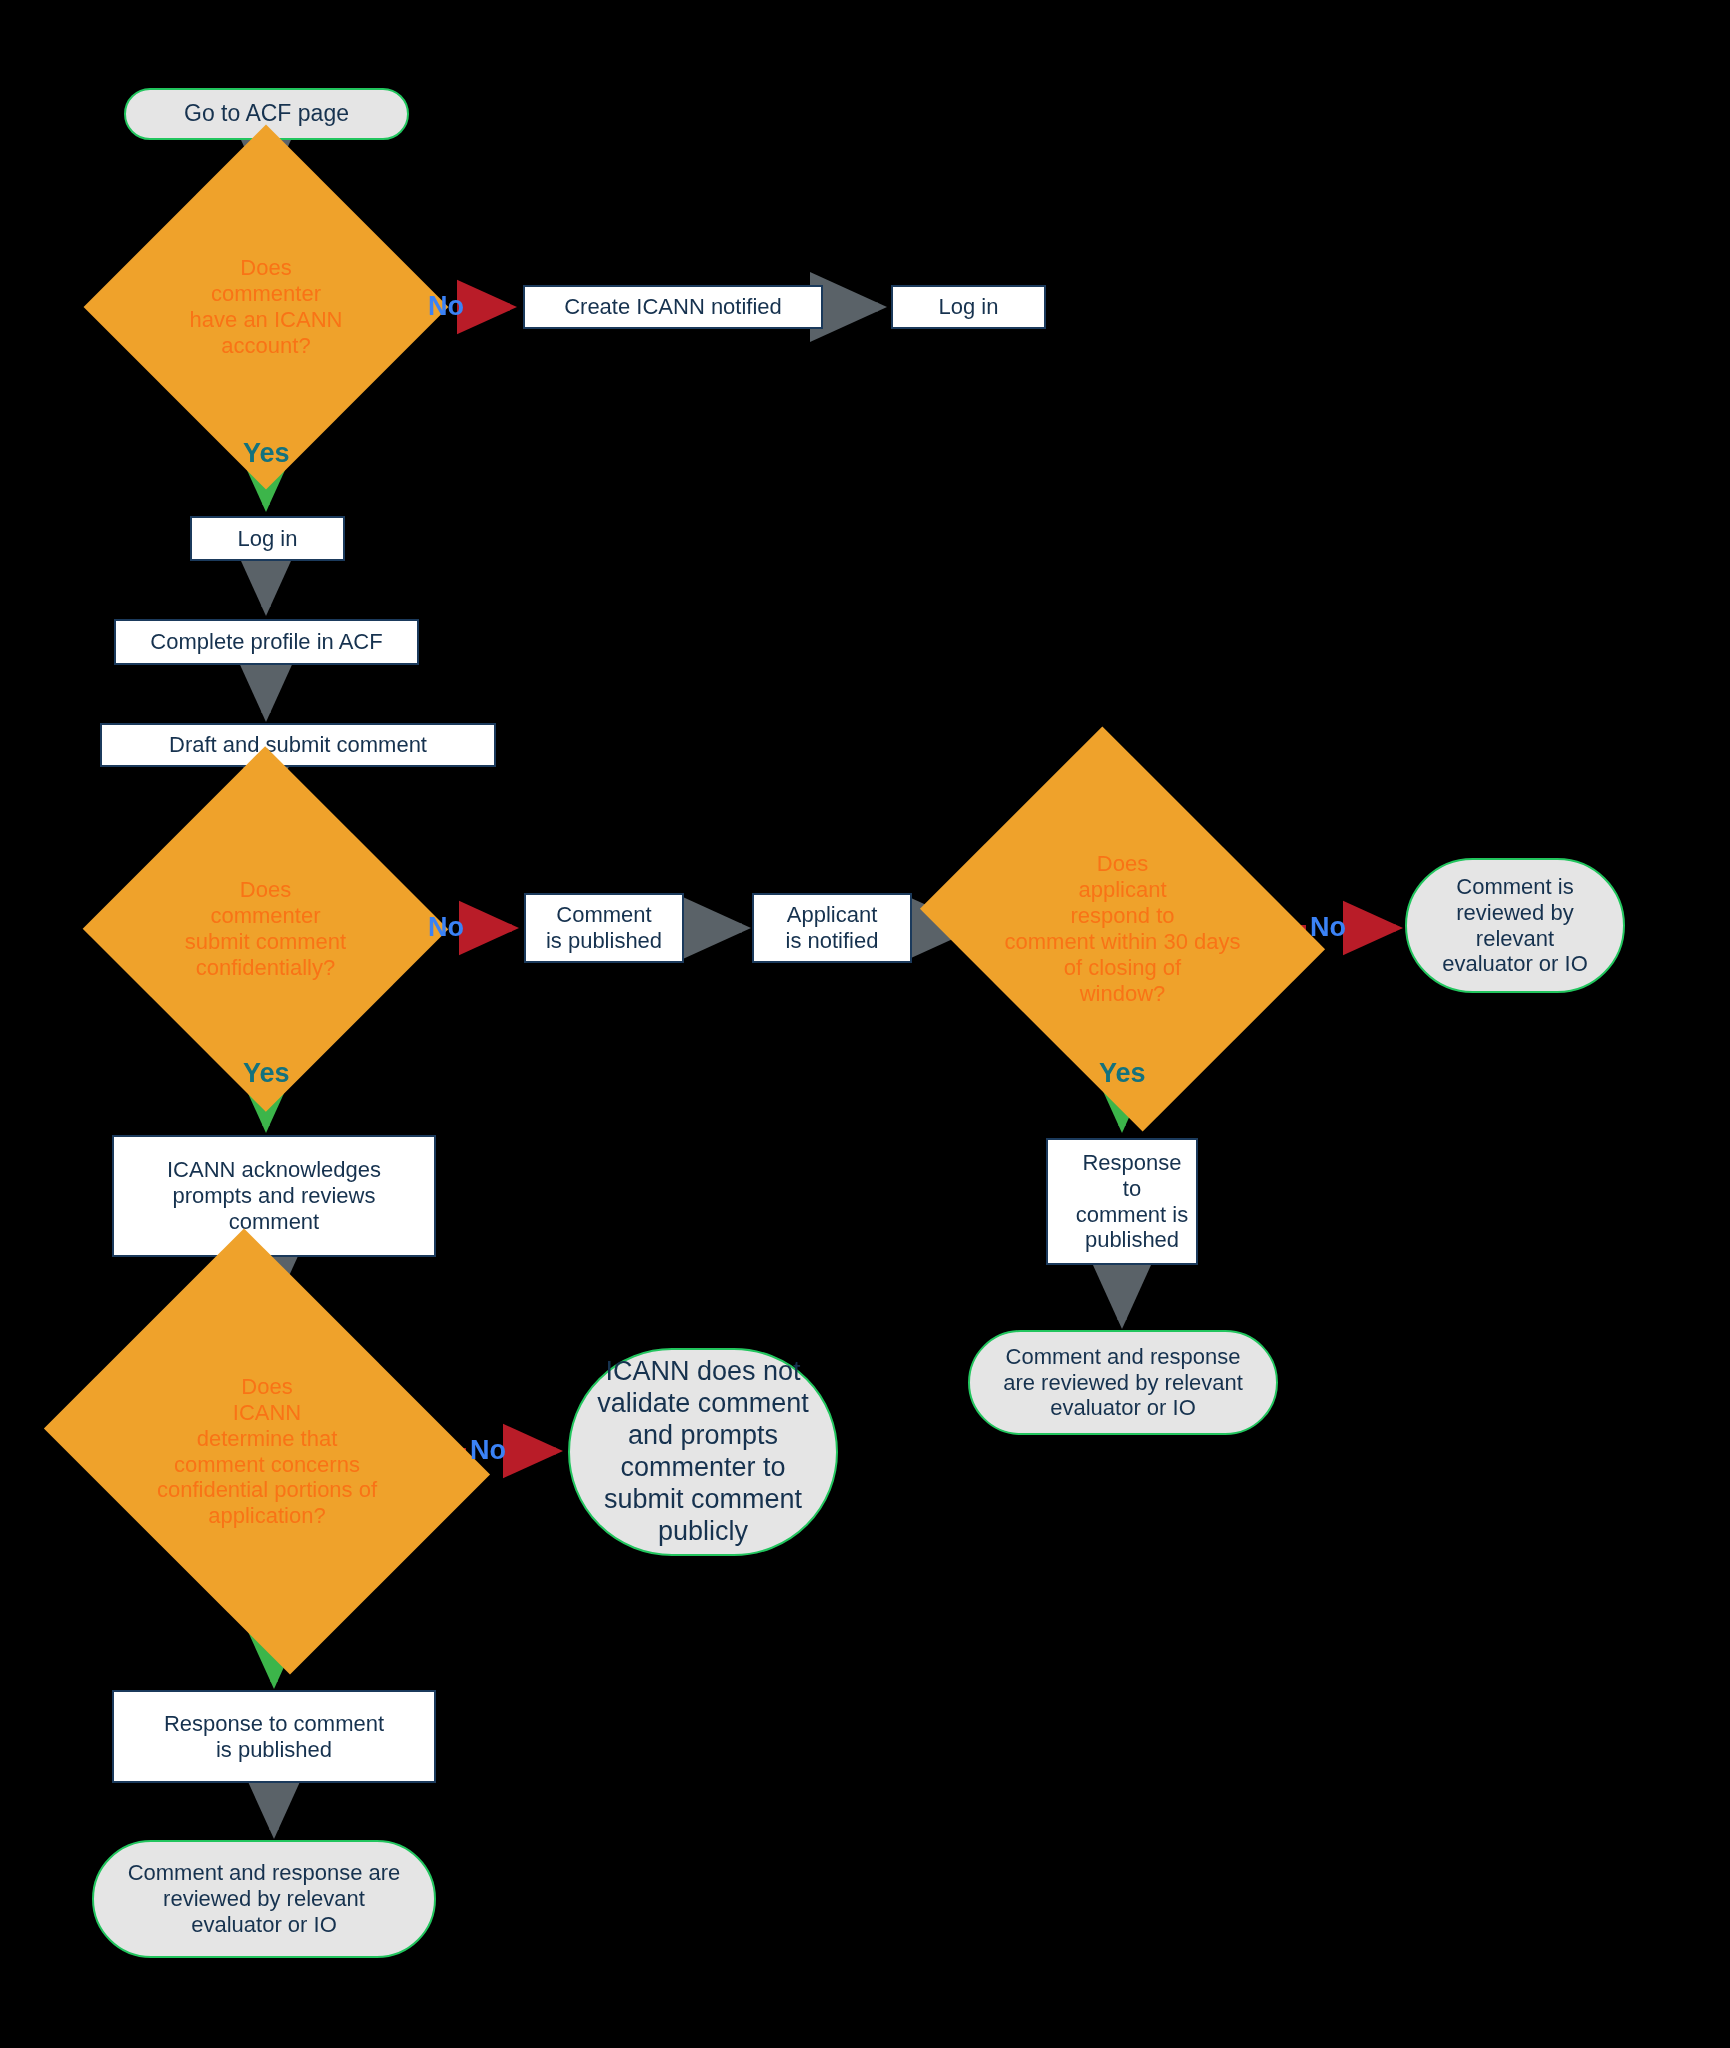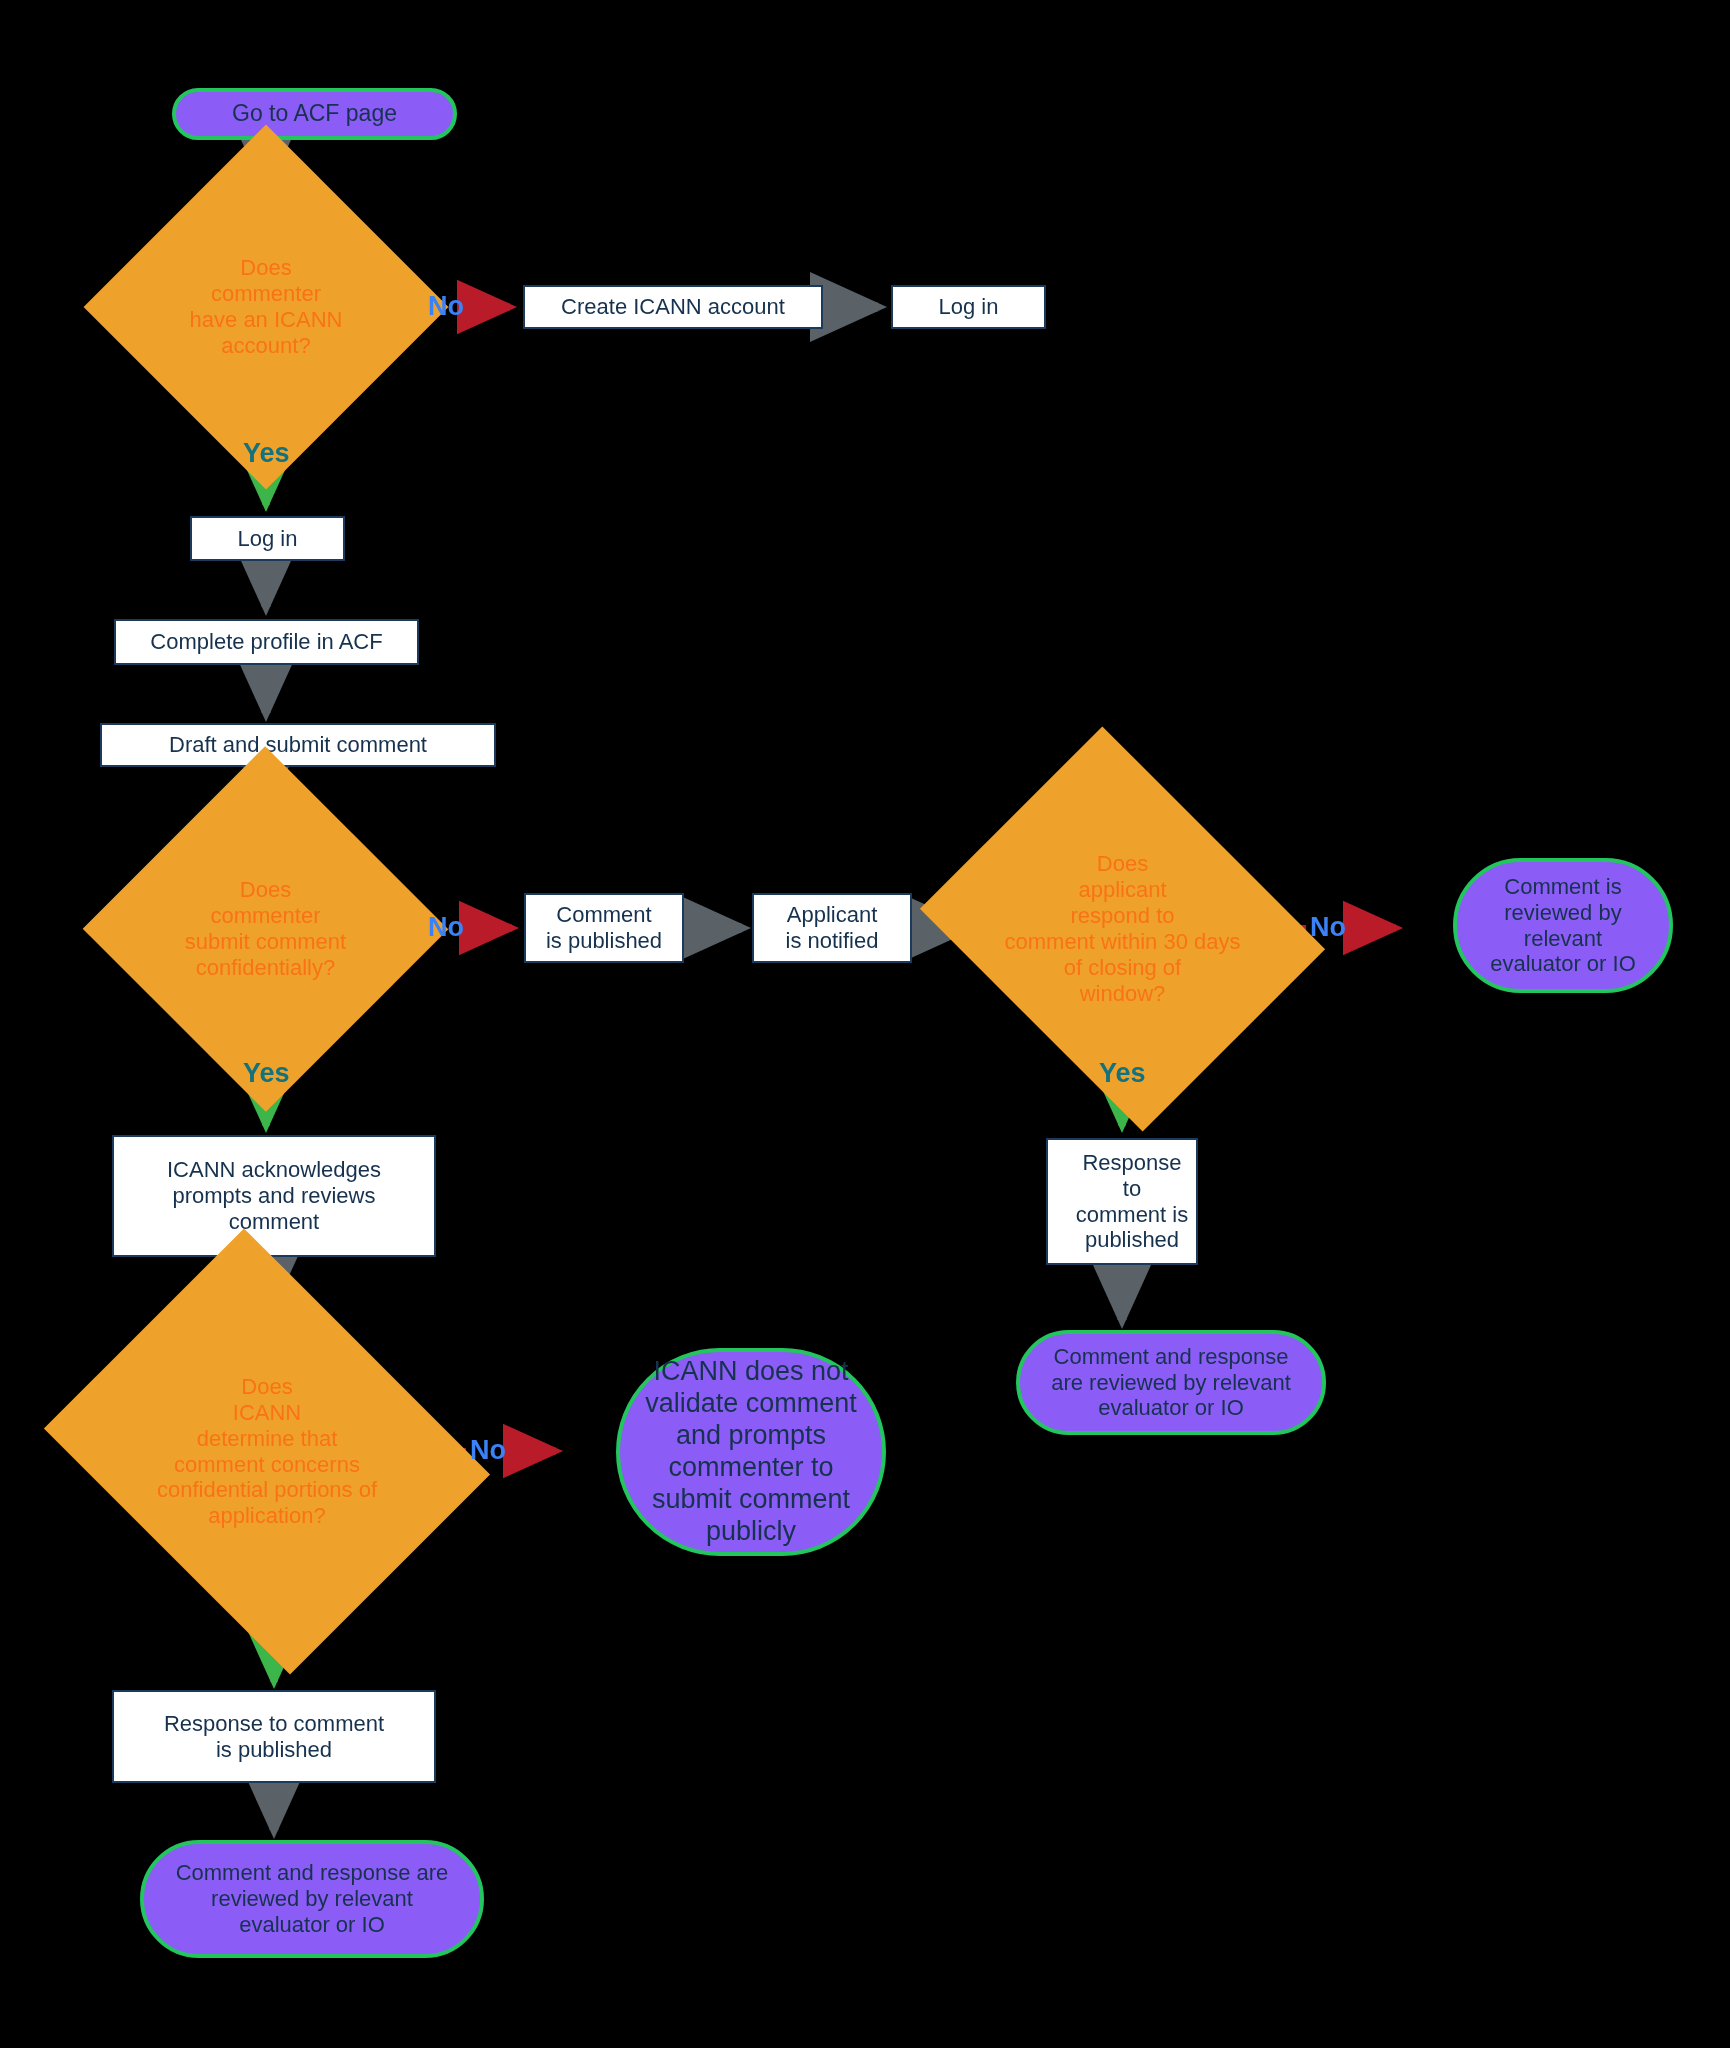--- a/index.html
+++ b/index.html
@@ -38,24 +38,23 @@
     white-space: pre-line;
     padding: 0 6px;
   }
   
   .proc {
     background: #FFFFFF;
     border: 2px solid #1B3A5C;
   }
   
   .term {
-    background: #8b5cf6;
-    border: 4px solid #22c55e;
+    background: #e5e5e5;
+    border: 2px solid #22c55e;
     border-radius: 999px;
-    margin-left: 48px;
   }
   
   .dec {
     background: transparent;
     border: none;
   }
   .dec .diamond {
     position: absolute;
     left: 0; top: 0;
     width: 100%; height: 100%;
@@ -146,21 +145,21 @@
 
   <div class="node dec" style="left:137px; top:178px; width:258px; height:258px; font-size:22px;">
     <div class="diamond"></div>
     <span class="txt">Does
 commenter
 have an ICANN
 account?</span>
   </div>
 
   <div class="node proc" style="left:523px; top:285px; width:300px; height:44px; font-size:22px;">
-    <span class="txt">Create ICANN account</span>
+    <span class="txt">Create ICANN notified</span>
   </div>
 
   <div class="node proc" style="left:891px; top:285px; width:155px; height:44px; font-size:22px;">
     <span class="txt">Log in</span>
   </div>
 
   <div class="node proc" style="left:190px; top:516px; width:155px; height:45px; font-size:22px;">
     <span class="txt">Log in</span>
   </div>
 

